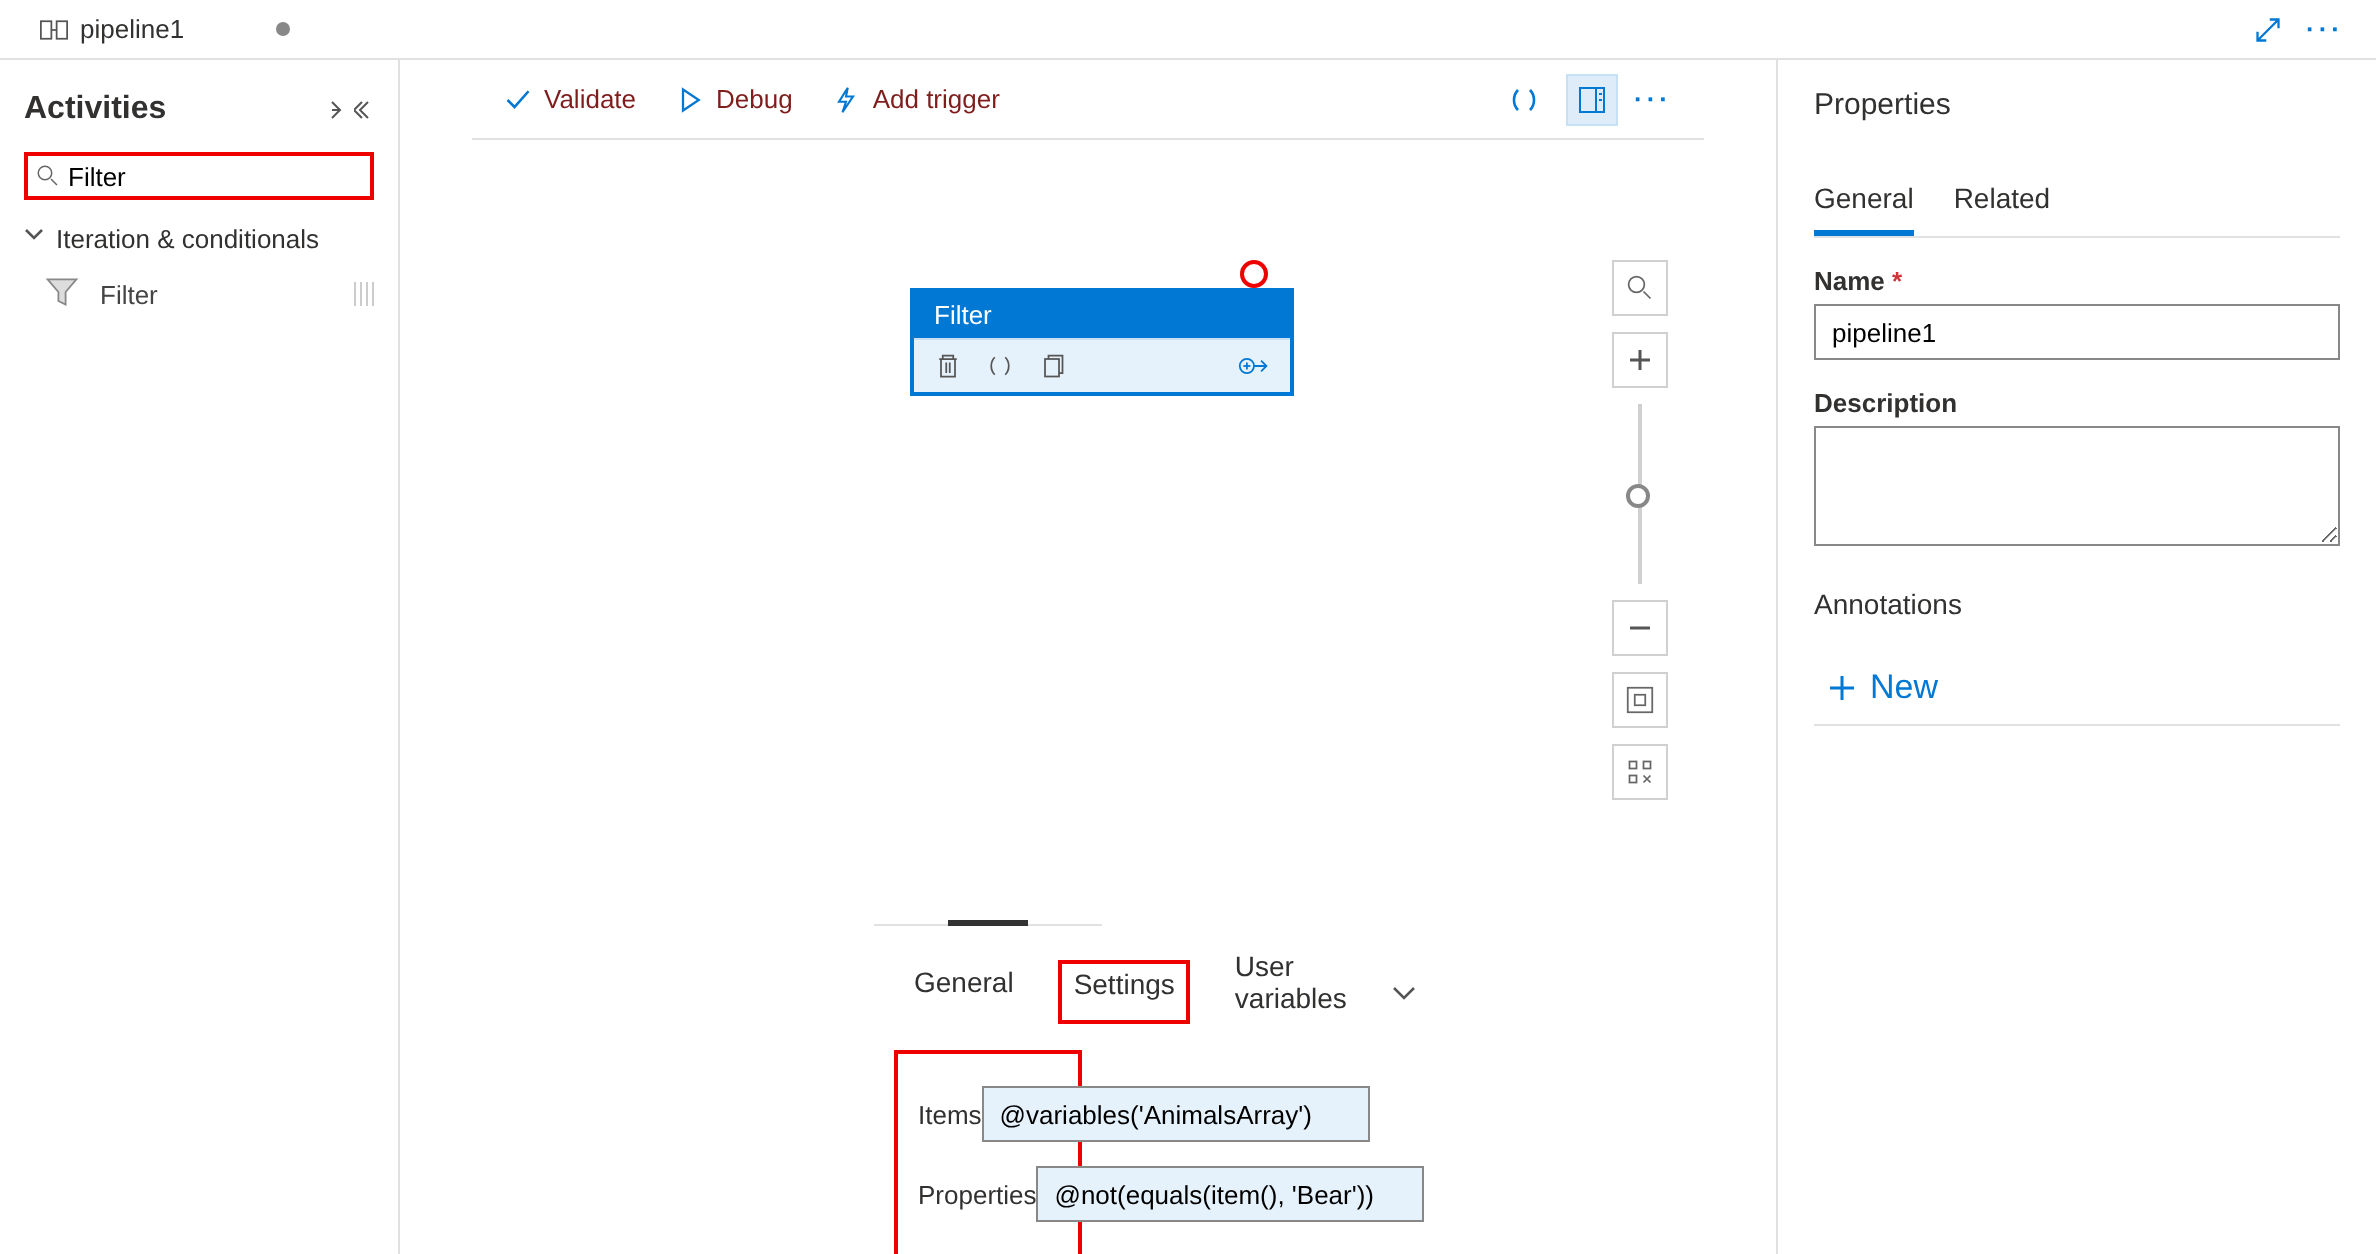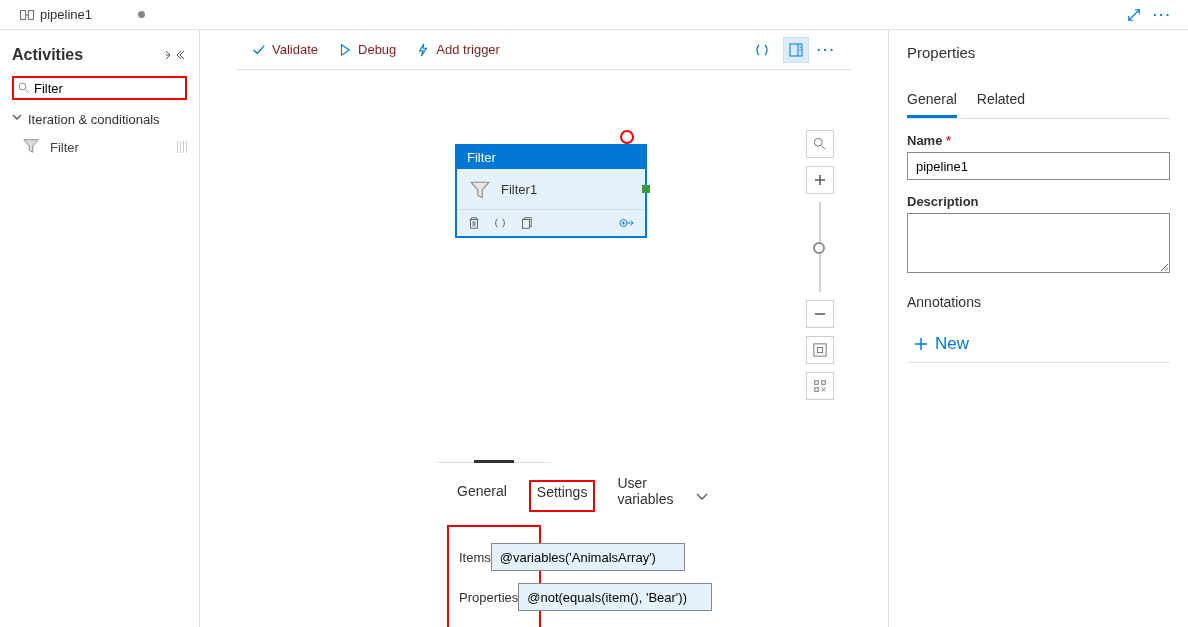--- a/index.html
+++ b/index.html
@@ -188,29 +188,20 @@
             </svg>
         </div>
         <span style="color:#0078d4;font-weight:bold;letter-spacing:2px">···</span>
       </div>
     </div>
 
     <div class="canvas">
       <div class="red-circle"></div>
       <div class="node">
         <div class="node-head">Filter</div>
-        <div class="node-body">
-          <span class="funnel">
-            <svg width="22" height="22" viewBox="0 0 20 20">
-                <path d="M2 3 H18 L12 10 V17 L8 15 V10 Z" fill="#e8e8e8" stroke="#888"></path>
-              </svg>
-          </span>
-          <span>Filter1</span>
-          <span class="node-port"></span>
-        </div>
         <div class="node-foot">
           <span>
               <svg width="14" height="14" viewBox="0 0 16 16">
                 <path d="M3 4 H13 M5 4 V2 H11 V4 M4 4 V14 H12 V4 M7 6 V12 M9 6 V12" fill="none" stroke="#555"></path>
               </svg>
             </span>
           <span>
               <svg width="14" height="14" viewBox="0 0 16 16">
                 <path d="M5 3 C5 3 3 5 3 8 C3 11 5 13 5 13 M11 3 C11 3 13 5 13 8 C13 11 11 13 11 13" fill="none" stroke="#555"></path>
               </svg>

